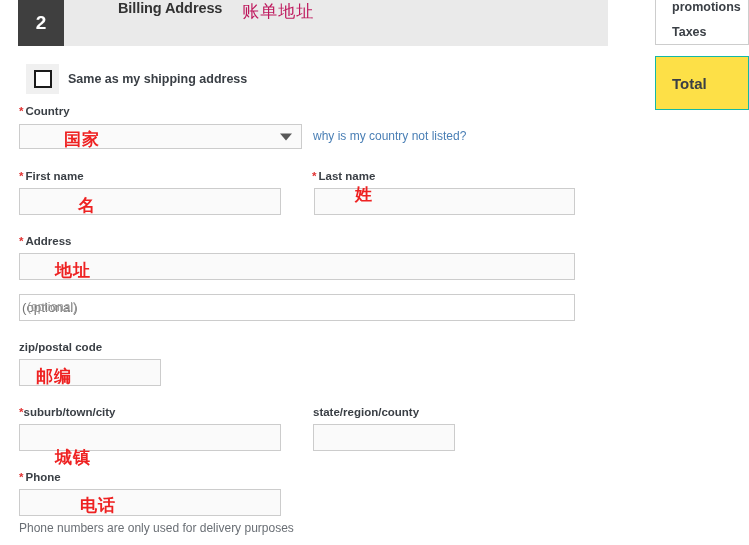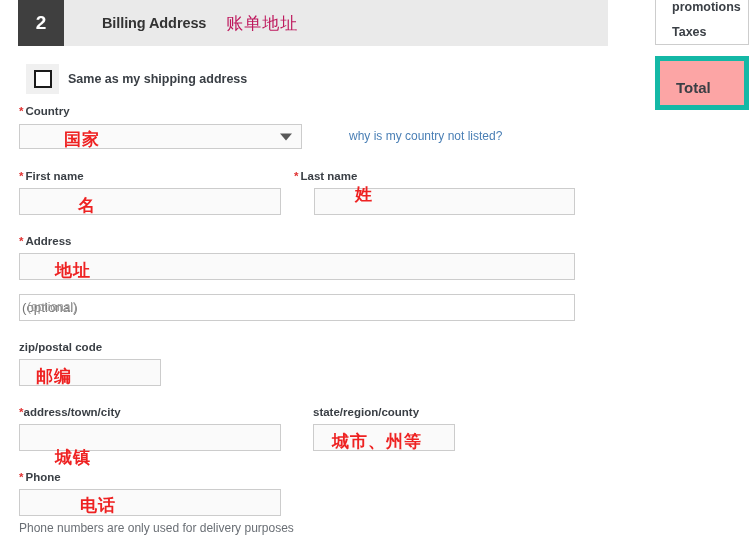--- a/index.html
+++ b/index.html
@@ -35,22 +35,22 @@
     color: #ffffff;
     font-size: 19px;
     font-weight: bold;
     display: flex;
     align-items: center;
     justify-content: center;
     flex: 0 0 auto;
   }
   #step-title-wrap {
     display: flex;
-    align-items: center;
-    padding-left: 38px;
+    align-items: flex-start;
+    padding-left: 54px;
   }
   #step-title {
     font-size: 14.5px;
     font-weight: bold;
     color: #333333;
     letter-spacing: -0.1px;
   }
   #step-title-annotation {
     font-size: 17px;
     color: #be185d;
@@ -151,21 +151,20 @@
     border-top: 7px solid #585858;
   }
   #country-help-link {
     position: absolute;
     left: 313px;
     top: 129px;
     font-size: 12px;
     color: #4a7fb5;
     cursor: pointer;
     white-space: nowrap;
-    margin-left: 36px;
   }
 
   
   .annotation {
     position: absolute;
     color: #ee2222;
     font-family: "DejaVu Sans", sans-serif;
     white-space: nowrap;
     pointer-events: none;
     letter-spacing: 1px;
@@ -203,22 +202,22 @@
   #summary-promotions { top: 30px; }
   #summary-taxes { top: 55px; text-align: right; }
 
   #total-box {
     position: absolute;
     left: 655px;
     top: 56px;
     width: 94px;
     height: 54px;
     box-sizing: border-box;
-    border: 5px solid #14b8a6;
-    background: #fca5a5;
+    border: 1px solid #14b8a6;
+    background: #fde047;
   }
   #total-label {
     position: absolute;
     left: 16px;
     top: 18px;
     font-size: 15px;
     font-weight: bold;
     color: #3a3f45;
   }
 </style>
@@ -250,48 +249,47 @@
   </div>
   <div class="annotation" style="left:64px; top:128px; font-size:17px;">国家</div>
   <div id="country-help-link">why is my country not listed?</div>
 
   <div class="field-label" style="left:19px; top:170px;">
     <span class="req-star spaced">*</span><span>First name</span>
   </div>
   <input class="text-input" style="left: 19px; top: 188px; width: 262px;">
   <div class="annotation" style="left:78px; top:194px; font-size:17px;">名</div>
 
-  <div class="field-label" style="left:294px; top:170px;text-align:center;">
+  <div class="field-label" style="left:312px; top:170px;text-align:center;">
     <span class="req-star spaced">*</span><span>Last name</span>
   </div>
   <input class="text-input" style="left: 314px; top: 188px; width: 261px;">
   <div class="annotation" style="left:355px; top:183px; font-size:17px;">姓</div>
 
   <div class="field-label" style="left:19px; top:235px;">
     <span class="req-star spaced">*</span><span>Address</span>
   </div>
   <input class="text-input" style="left: 19px; top: 253px; width: 556px;">
   <div class="annotation" style="left:55px; top:259px; font-size:17px;text-align:center;">地址</div>
 
   <input class="text-input placeholder-box" style="left: 19px; top: 294px; width: 556px;" placeholder="(optional)">
   <div class="input-placeholder" style="left:27px; top:300px;">(optional)</div>
 
   <div class="field-label" style="left:19px; top:341px;">zip/postal code</div>
   <input class="text-input" style="left: 19px; top: 359px; width: 142px;">
   <div class="annotation" style="left:36px; top:365px; font-size:17px;">邮编</div>
 
   <div class="field-label" style="left:19px; top:406px;">
-    <span class="req-star">*</span><span>address/town/city</span>
+    <span class="req-star">*</span><span>suburb/town/city</span>
   </div>
   <input class="text-input" style="left: 19px; top: 424px; width: 262px;">
   <div class="annotation" style="left:55px; top:430px; font-size:17px;margin-top:16px;">城镇</div>
 
   <div class="field-label" style="left:313px; top:406px;">state/region/county</div>
   <input class="text-input" style="left: 313px; top: 424px; width: 142px;">
-  <div class="annotation" style="left:332px; top:430px; font-size:17px;">城市、州等</div>
 
   <div class="field-label" style="left:19px; top:471px;">
     <span class="req-star spaced">*</span><span>Phone</span>
   </div>
   <input class="text-input" style="left: 19px; top: 489px; width: 262px;">
   <div class="annotation" style="left:80px; top:494px; font-size:17px;">电话</div>
   <div class="helper-text" style="left:19px; top:521px;">Phone numbers are only used for delivery purposes</div>
 
 </div>
 

